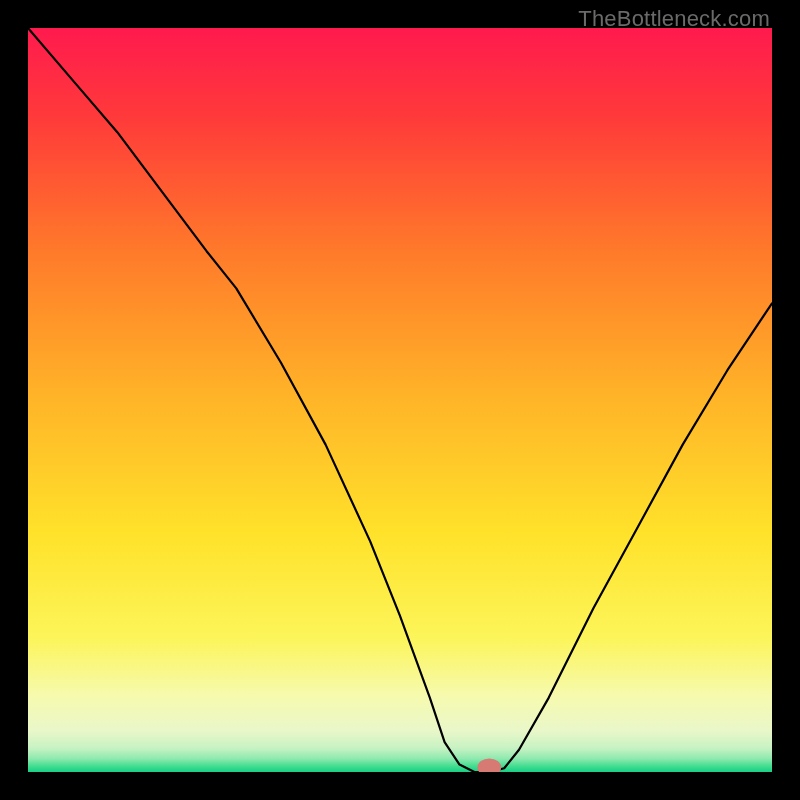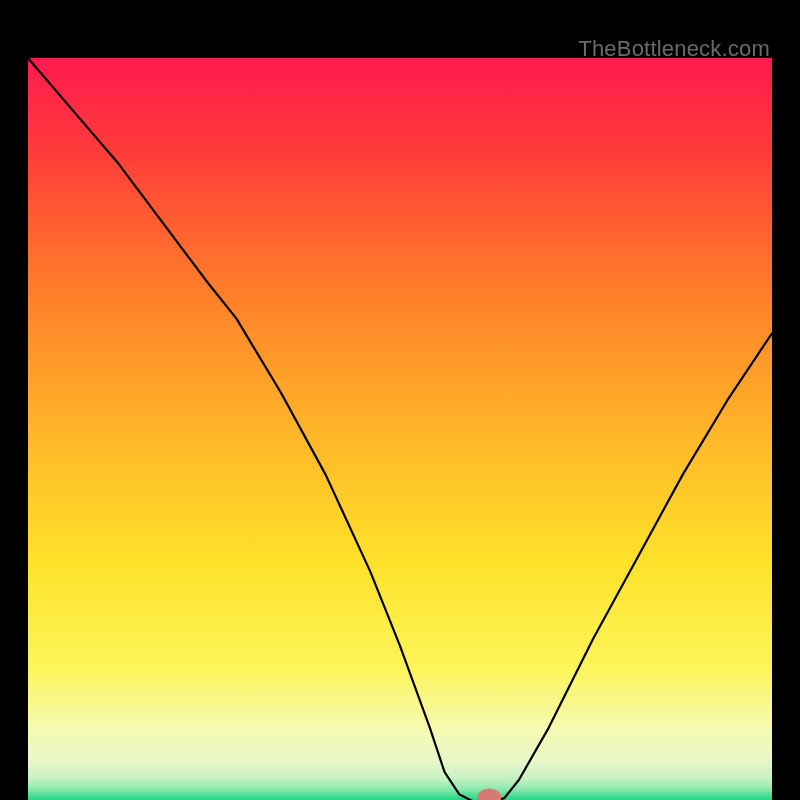--- a/index.html
+++ b/index.html
@@ -9,21 +9,20 @@
     height: 800px;
     overflow: hidden;
     background: #000;
     font-family: Arial, Helvetica, sans-serif;
   }
   .frame {
     position: relative;
     width: 800px;
     height: 619px;
     background: #000;
-    margin-top: 30px;
   }
   .plot-wrap {
     position: absolute;
     left: 28px;
     top: 28px;
     width: 744px;
     height: 744px;
     background: #fff;
   }
   .watermark {

